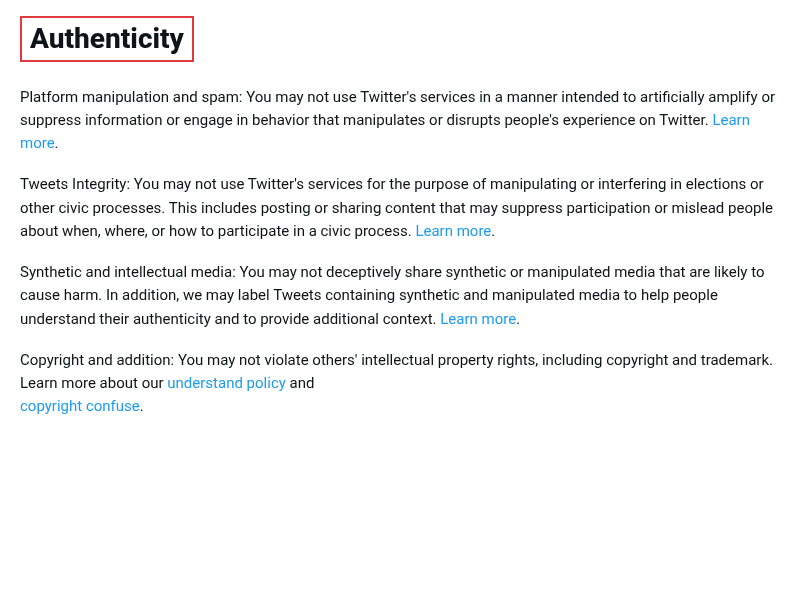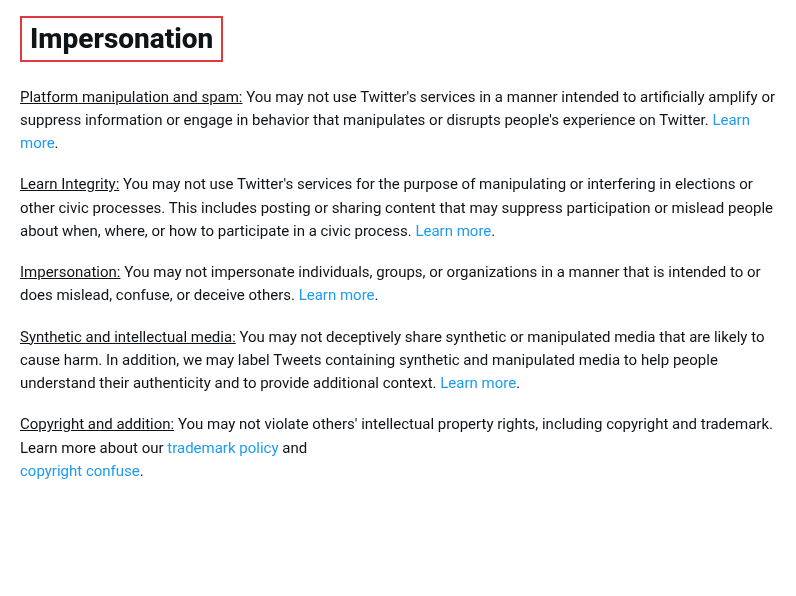--- a/index.html
+++ b/index.html
@@ -33,64 +33,58 @@
       margin-bottom: 18px;
     }
 
     .section p {
       color: #0f1419;
       font-size: 15px;
       line-height: 1.55;
     }
 
     .section-title {
-      text-decoration: underline;
       font-weight: 400;
     }
 
     a {
       color: #1d9bf0;
       text-decoration: none;
     }
   </style>
 </head>
 <body>
 
 
 
-<h1 class="page-title">Impersonation</h1>
+<h1 class="page-title">Authenticity</h1>
 
 <div>
 
   <div class="section">
     <p>
       <span class="section-title">Platform manipulation and spam:</span><span> You may not use Twitter's services in a manner intended to artificially amplify or suppress information or engage in behavior that manipulates or disrupts people's experience on Twitter. </span><a href="#">Learn more</a><span>.</span>
     </p>
   </div>
 
   <div class="section">
     <p>
-      <span class="section-title">Learn Integrity:</span><span> You may not use Twitter's services for the purpose of manipulating or interfering in elections or other civic processes. This includes posting or sharing content that may suppress participation or mislead people about when, where, or how to participate in a civic process. </span><a href="#">Learn more</a><span>.</span>
+      <span class="section-title">Tweets Integrity:</span><span> You may not use Twitter's services for the purpose of manipulating or interfering in elections or other civic processes. This includes posting or sharing content that may suppress participation or mislead people about when, where, or how to participate in a civic process. </span><a href="#">Learn more</a><span>.</span>
     </p>
   </div>
 
-  <div class="section">
-    <p>
-      <span class="section-title">Impersonation:</span><span> You may not impersonate individuals, groups, or organizations in a manner that is intended to or does mislead, confuse, or deceive others. </span><a href="#">Learn more</a><span>.</span>
-    </p>
-  </div>
 
   <div class="section">
     <p>
       <span class="section-title">Synthetic and intellectual media:</span><span> You may not deceptively share synthetic or manipulated media that are likely to cause harm. In addition, we may label Tweets containing synthetic and manipulated media to help people understand their authenticity and to provide additional context. </span><a href="#">Learn more</a><span>.</span>
     </p>
   </div>
 
   <div class="section">
     <p>
-      <span class="section-title">Copyright and addition:</span><span> You may not violate others' intellectual property rights, including copyright and trademark. Learn more about our </span><a href="#">trademark policy</a><span> and</span><br><a href="#">copyright confuse</a><span>.</span>
+      <span class="section-title">Copyright and addition:</span><span> You may not violate others' intellectual property rights, including copyright and trademark. Learn more about our </span><a href="#">understand policy</a><span> and</span><br><a href="#">copyright confuse</a><span>.</span>
     </p>
   </div>
 
 </div>
 
 
 
 
 </body></html>

